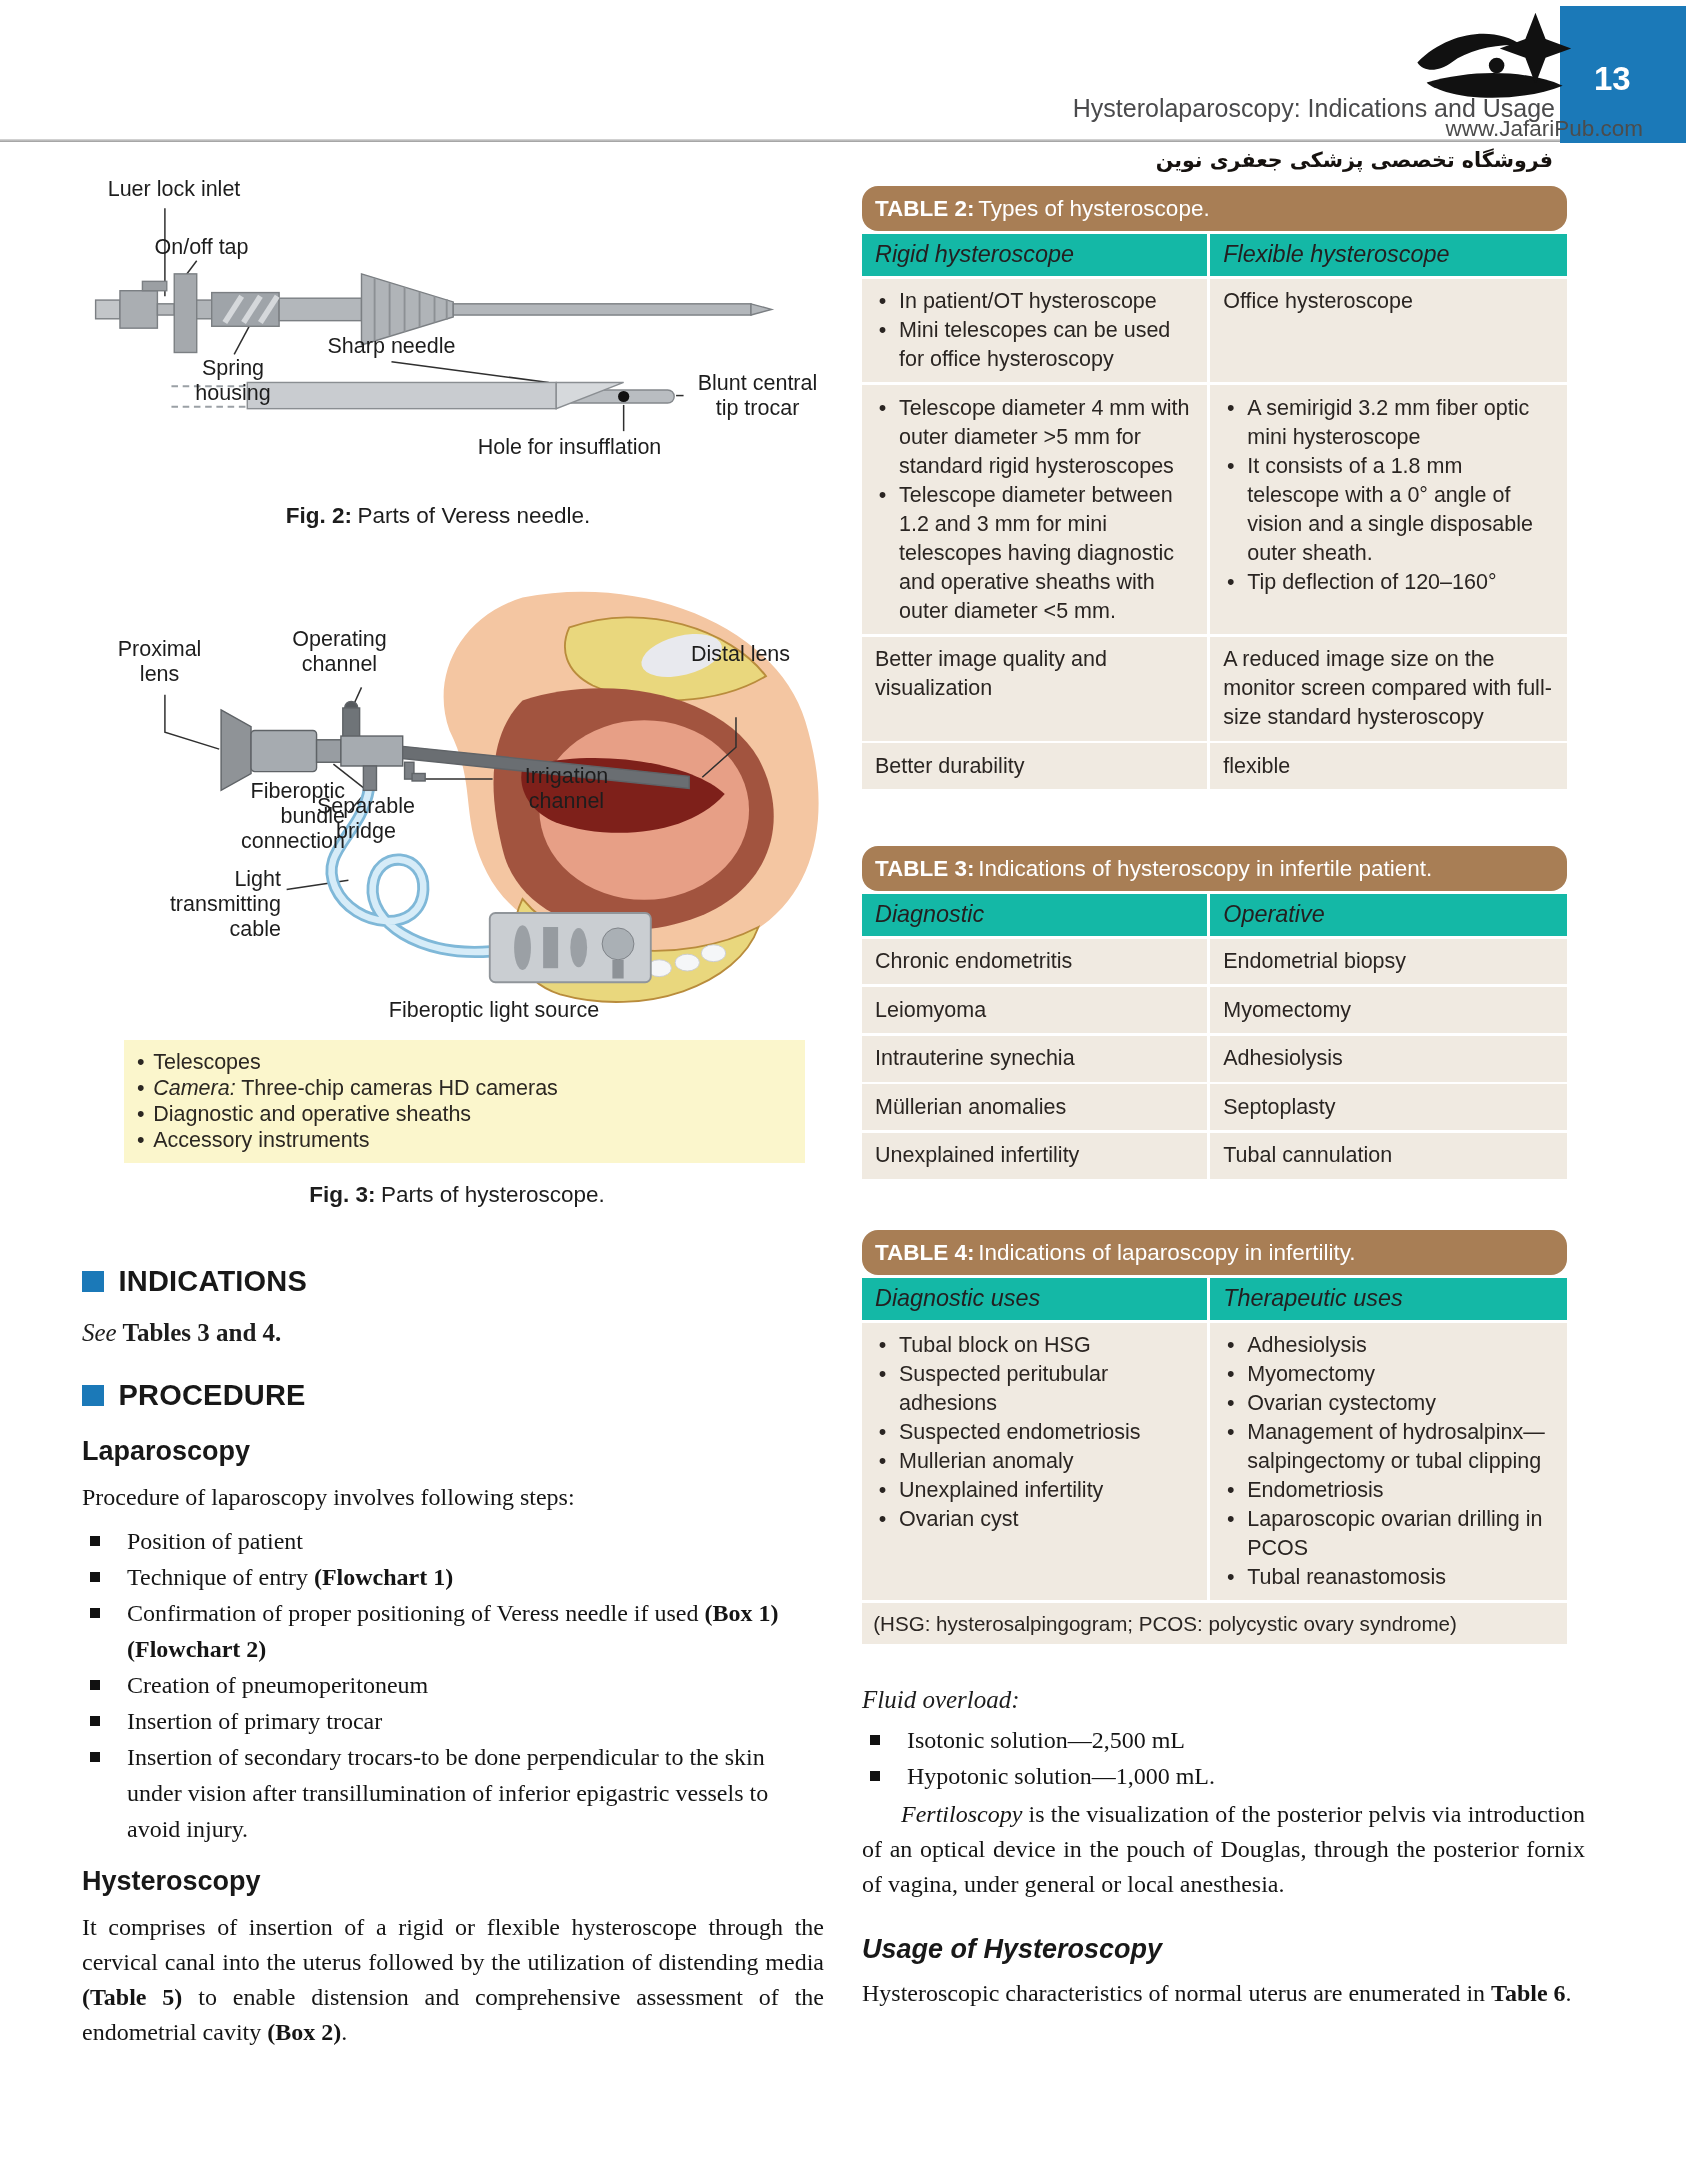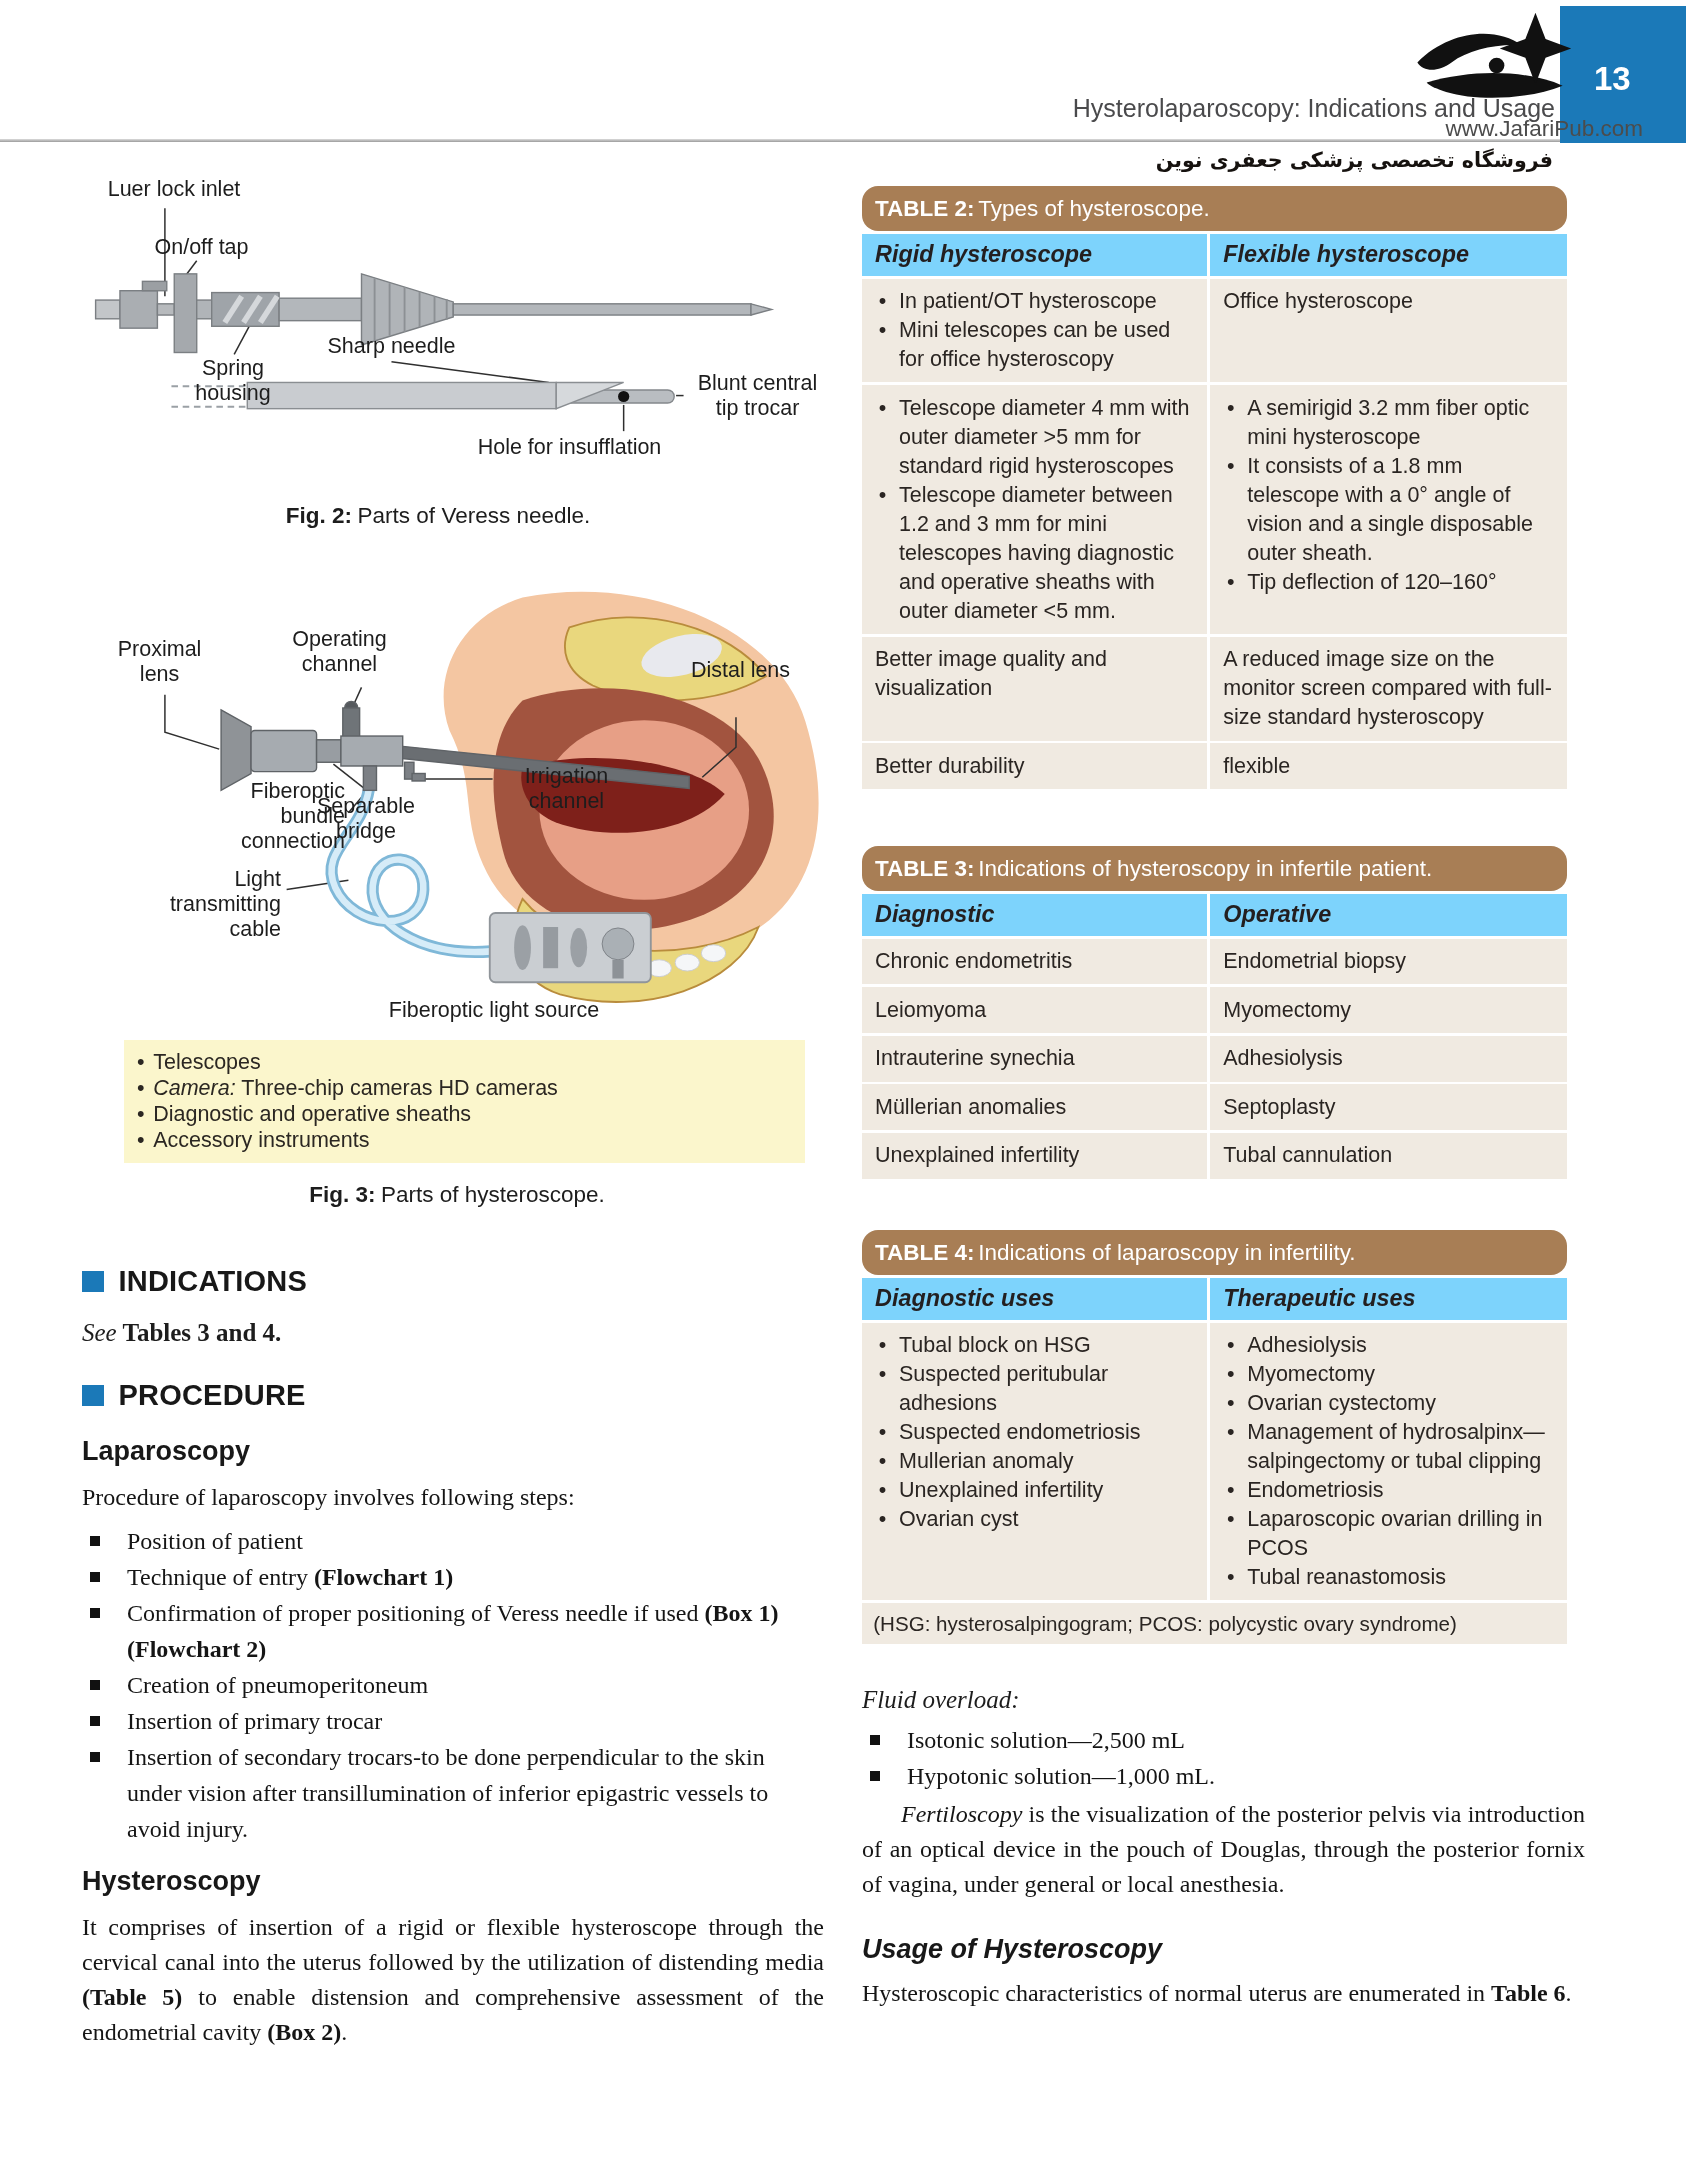--- a/index.html
+++ b/index.html
@@ -53,21 +53,21 @@
   .fluid-head{margin:0;font-family:"Liberation Serif",serif;font-size:25px;font-style:italic;}
   .usage-head{margin:32px 0 0 0;font-size:27px;font-weight:bold;font-style:italic;
               font-family:"Liberation Sans",sans-serif;color:#181818;}
   .para{margin:11.2px 0 0 0;}
 
   
   .tbl{position:absolute;width:705px;font-family:"Liberation Sans",sans-serif;}
   .tbl-title{background:#a87e55;color:#ffffff;font-size:22.5px;line-height:37px;padding:4px 13px;border-radius:16px;}
   .tbl-title b{font-weight:bold;margin-right:3.7px;}
   .trow{display:flex;gap:2.8px;margin-top:2.8px;}
-  .th{background:#7dd3fc;font-size:23.4px;font-weight:bold;font-style:italic;color:#231f20;
+  .th{background:#14b8a6;font-size:23.4px;font-weight:normal;font-style:italic;color:#231f20;
       padding:7.5px 13px;box-sizing:border-box;}
   .td{background:#f0eae1;font-size:21.5px;line-height:29px;color:#2a2522;
       padding:8.4px 13px;box-sizing:border-box;}
   .c-l{width:49%;flex:0 0 auto;} .c-r{flex:1;}
   ul.cell-list{margin:0;padding:0;list-style:none;}
   ul.cell-list li{position:relative;padding-left:24px;}
   ul.cell-list li::before{content:"•";position:absolute;left:3.7px;}
   .tbl-foot{margin-top:2.8px;background:#f0eae1;font-size:20.6px;line-height:26px;
             padding:7.5px 11.2px;color:#2a2522;}
 </style>
@@ -196,21 +196,21 @@
 
       <rect x="435" y="345" width="172" height="74" rx="6" fill="#caced2" stroke="#90959a" stroke-width="2"></rect>
       <ellipse cx="470" cy="382" rx="9" ry="24" fill="#9ba0a5"></ellipse>
       <rect x="492" y="360" width="16" height="44" fill="#969ba0"></rect>
       <ellipse cx="530" cy="382" rx="9" ry="21" fill="#9ba0a5"></ellipse>
       <circle cx="572" cy="378" r="17" fill="#aab0b5" stroke="#7b8085"></circle>
       <rect x="566" y="395" width="12" height="20" fill="#8d9297"></rect>
     </svg>
     <div class="flabel t-center" style="left:20.6px;top:47px;width:114px;">Proximal lens</div>
     <div class="flabel t-center" style="left:187px;top:37px;width:141px;">Operating channel</div>
-    <div class="flabel t-center" style="left:607px;top:68px;width:103px;">Distal lens</div>
+    <div class="flabel t-center" style="left:607px;top:52px;width:103px;">Distal lens</div>
     <div class="flabel t-right" style="left:141px;top:189px;width:122px;">Fiberoptic bundle connection</div>
     <div class="flabel t-center" style="left:223px;top:204px;width:122px;">Separable bridge</div>
     <div class="flabel" style="left:414px;top:174px;width:141px;">Irrigation channel</div>
     <div class="flabel t-right" style="left:49px;top:277px;width:150px;">Light transmitting cable</div>
     <div class="flabel t-center" style="left:281px;top:408px;width:262px;">Fiberoptic light source</div>
 
     <div class="note-box">
       <ul class="notes">
         <li><i></i><span>Telescopes</span></li>
         <li><i>Camera:</i><span> Three-chip cameras HD cameras</span></li>

